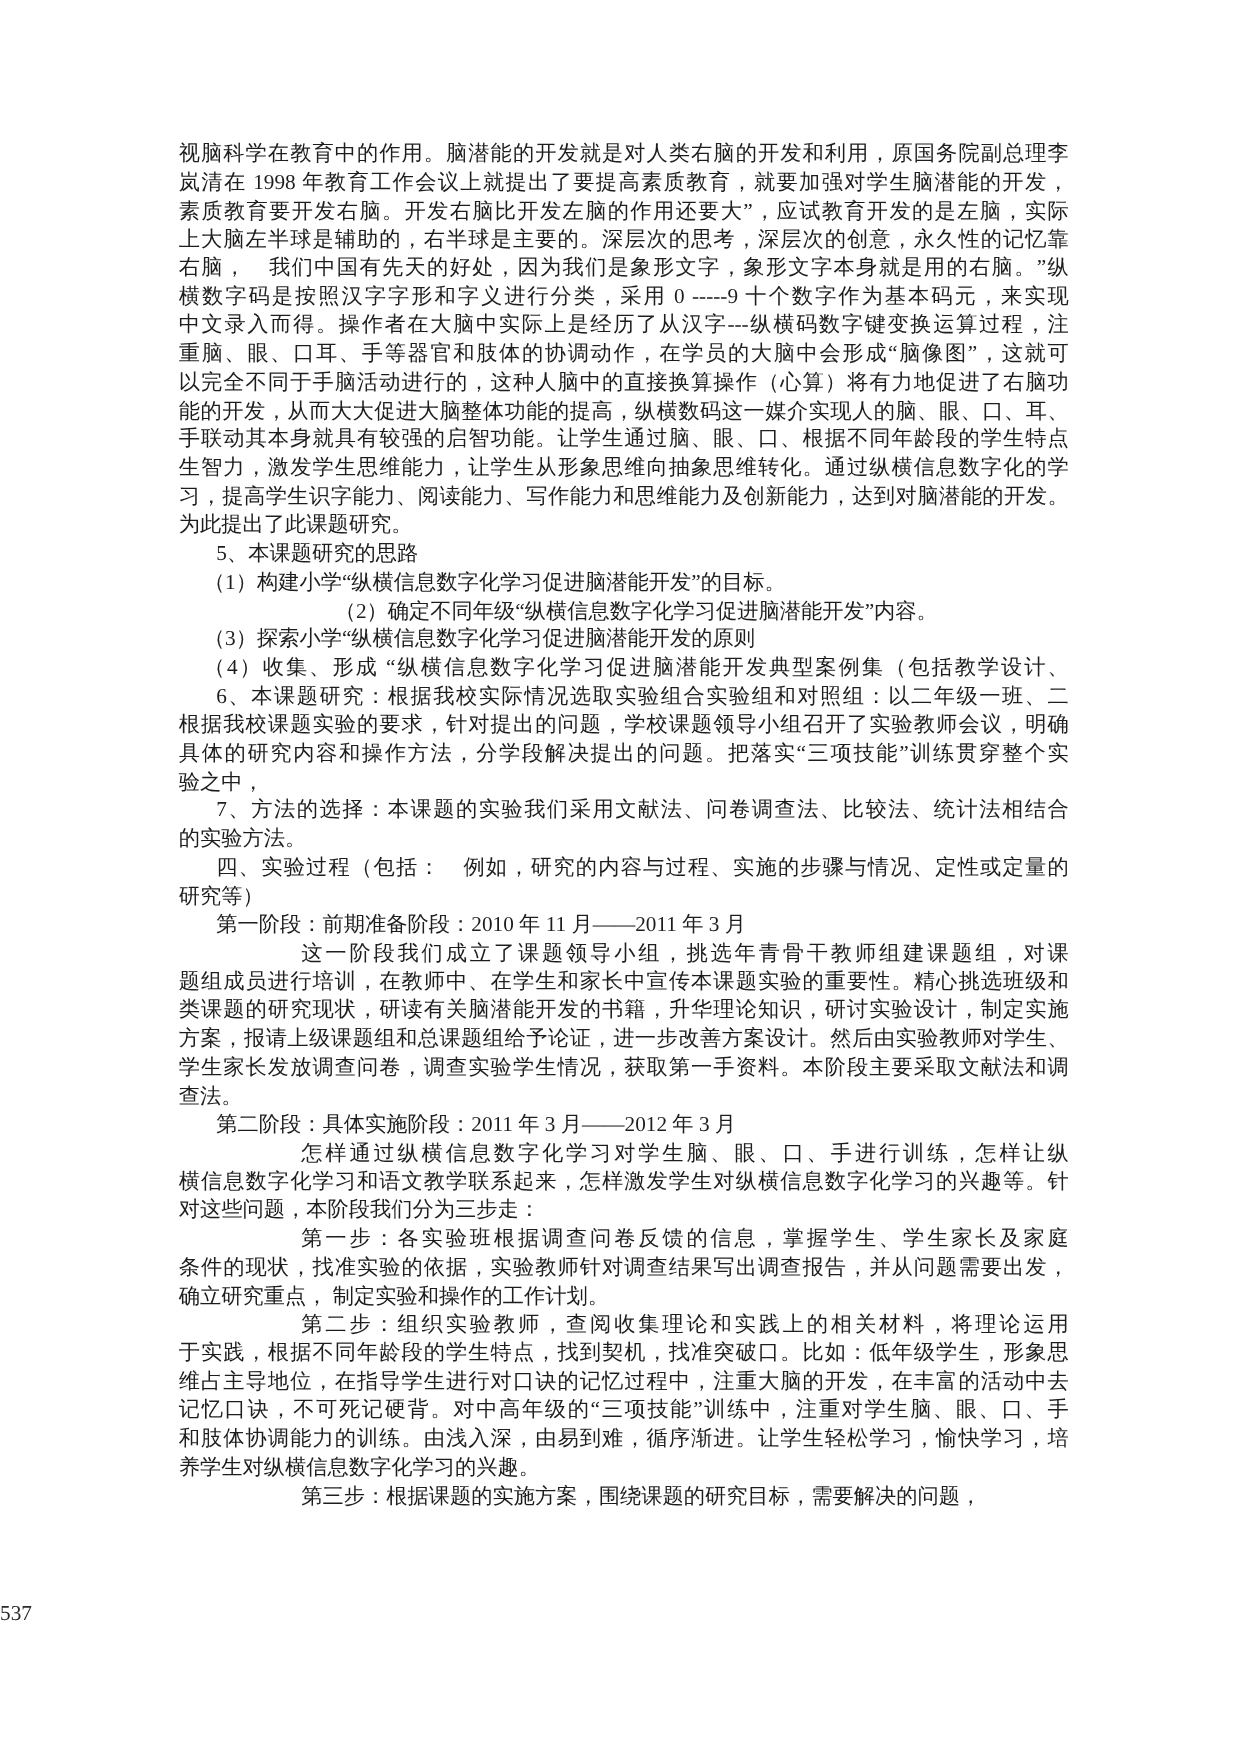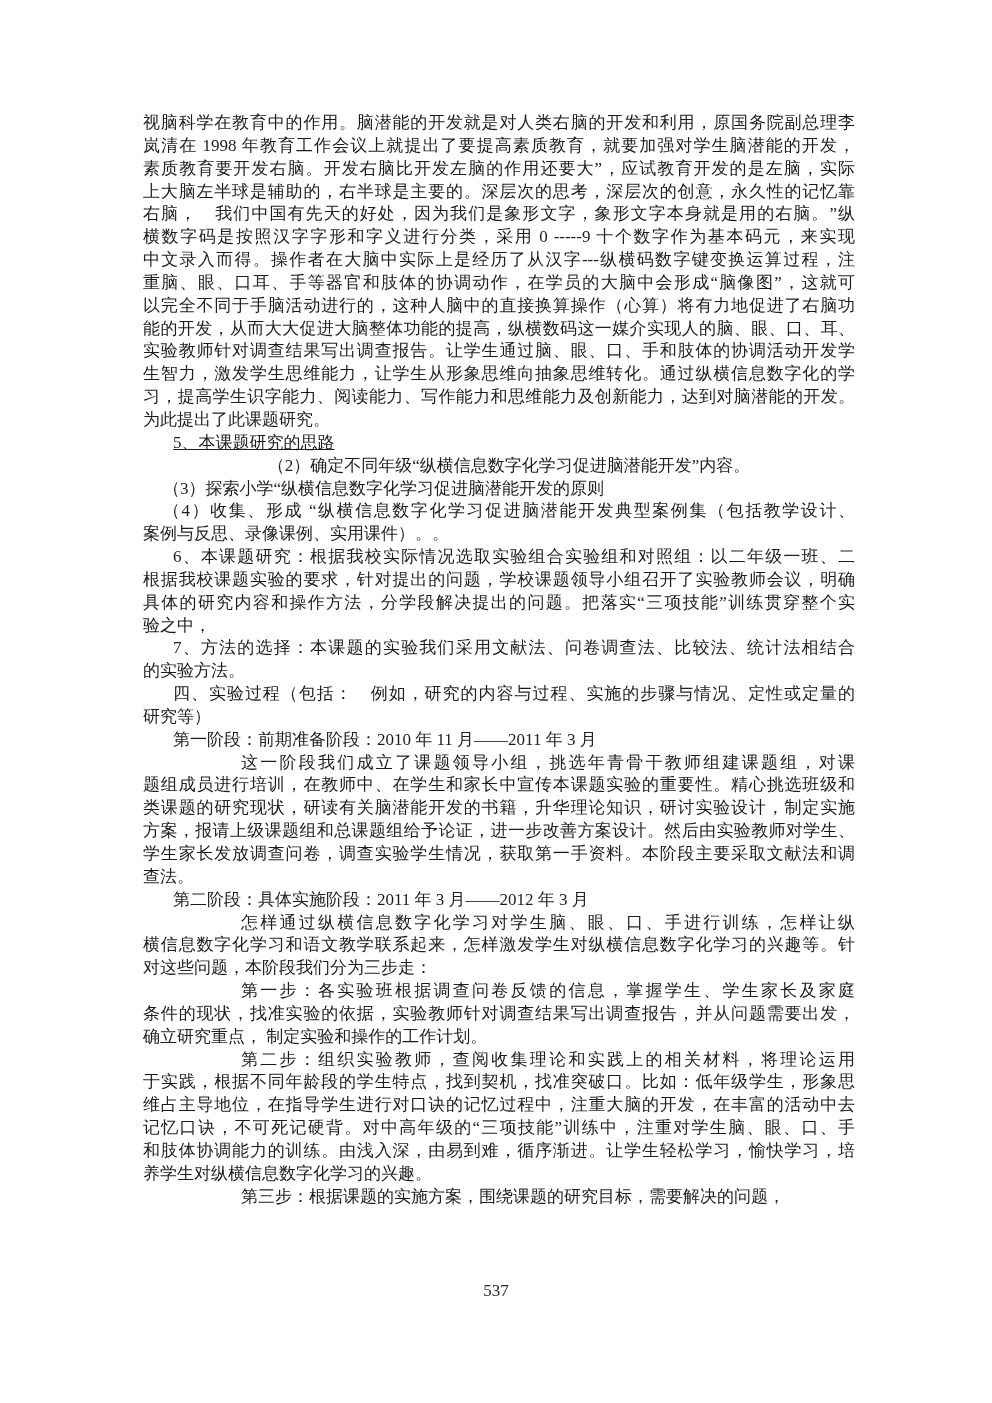--- a/index.html
+++ b/index.html
@@ -35,49 +35,49 @@
   }
   .jst {
     text-align: justify;
     text-align-last: justify;
   }
   .pagenum {
     position: absolute;
     left: 0;
     top: 1281px;
     width: 992px;
-    text-align: center;
+    text-align: left;
     font-size: 17px;
     color: #2a2a2a;
   }
 </style>
 </head>
 <body>
 
 <div class="sheet">
   <div class="textblock">
       <div class="line jst">视脑科学在教育中的作用。脑潜能的开发就是对人类右脑的开发和利用，原国务院副总理李</div>
       <div class="line jst">岚清在 1998 年教育工作会议上就提出了要提高素质教育，就要加强对学生脑潜能的开发，</div>
       <div class="line jst">素质教育要开发右脑。开发右脑比开发左脑的作用还要大”，应试教育开发的是左脑，实际</div>
       <div class="line jst">上大脑左半球是辅助的，右半球是主要的。深层次的思考，深层次的创意，永久性的记忆靠</div>
       <div class="line jst">右脑，　我们中国有先天的好处，因为我们是象形文字，象形文字本身就是用的右脑。”纵</div>
       <div class="line jst">横数字码是按照汉字字形和字义进行分类，采用 0 -----9 十个数字作为基本码元，来实现</div>
       <div class="line jst">中文录入而得。操作者在大脑中实际上是经历了从汉字---纵横码数字键变换运算过程，注</div>
       <div class="line jst">重脑、眼、口耳、手等器官和肢体的协调动作，在学员的大脑中会形成“脑像图”，这就可</div>
       <div class="line jst">以完全不同于手脑活动进行的，这种人脑中的直接换算操作（心算）将有力地促进了右脑功</div>
       <div class="line jst">能的开发，从而大大促进大脑整体功能的提高，纵横数码这一媒介实现人的脑、眼、口、耳、</div>
-      <div class="line jst">实验教师针对调查结果写出调查报告。让学生通过脑、眼、口、手和肢体的协调活动开发学</div>
+      <div class="line jst">手联动其本身就具有较强的启智功能。让学生通过脑、眼、口、根据不同年龄段的学生特点</div>
       <div class="line jst">生智力，激发学生思维能力，让学生从形象思维向抽象思维转化。通过纵横信息数字化的学</div>
       <div class="line jst">习，提高学生识字能力、阅读能力、写作能力和思维能力及创新能力，达到对脑潜能的开发。</div>
       <div class="line">为此提出了此课题研究。</div>
-      <div class="line" style="padding-left: 30px; text-decoration: underline;">5、本课题研究的思路</div>
+      <div class="line" style="padding-left: 30px;">5、本课题研究的思路</div>
+      <div class="line" style="padding-left: 20px;">（1）构建小学“纵横信息数字化学习促进脑潜能开发”的目标。</div>
       <div class="line" style="padding-left: 20px; text-align: center;">（2）确定不同年级“纵横信息数字化学习促进脑潜能开发”内容。</div>
       <div class="line" style="padding-left: 20px;">（3）探索小学“纵横信息数字化学习促进脑潜能开发的原则</div>
       <div class="line jst" style="padding-left: 20px;">（4）收集、形成 “纵横信息数字化学习促进脑潜能开发典型案例集（包括教学设计、</div>
-      <div class="line">案例与反思、录像课例、实用课件）。。</div>
       <div class="line jst" style="padding-left: 30px;">6、本课题研究：根据我校实际情况选取实验组合实验组和对照组：以二年级一班、二</div>
       <div class="line jst">根据我校课题实验的要求，针对提出的问题，学校课题领导小组召开了实验教师会议，明确</div>
       <div class="line jst">具体的研究内容和操作方法，分学段解决提出的问题。把落实“三项技能”训练贯穿整个实</div>
       <div class="line">验之中，</div>
       <div class="line jst" style="padding-left: 30px;">7、方法的选择：本课题的实验我们采用文献法、问卷调查法、比较法、统计法相结合</div>
       <div class="line">的实验方法。</div>
       <div class="line jst" style="padding-left: 30px;">四、实验过程（包括：　例如，研究的内容与过程、实施的步骤与情况、定性或定量的</div>
       <div class="line">研究等）</div>
       <div class="line" style="padding-left: 30px;">第一阶段：前期准备阶段：2010 年 11 月——2011 年 3 月</div>
       <div class="line jst" style="padding-left: 98px;">这一阶段我们成立了课题领导小组，挑选年青骨干教师组建课题组，对课</div>

